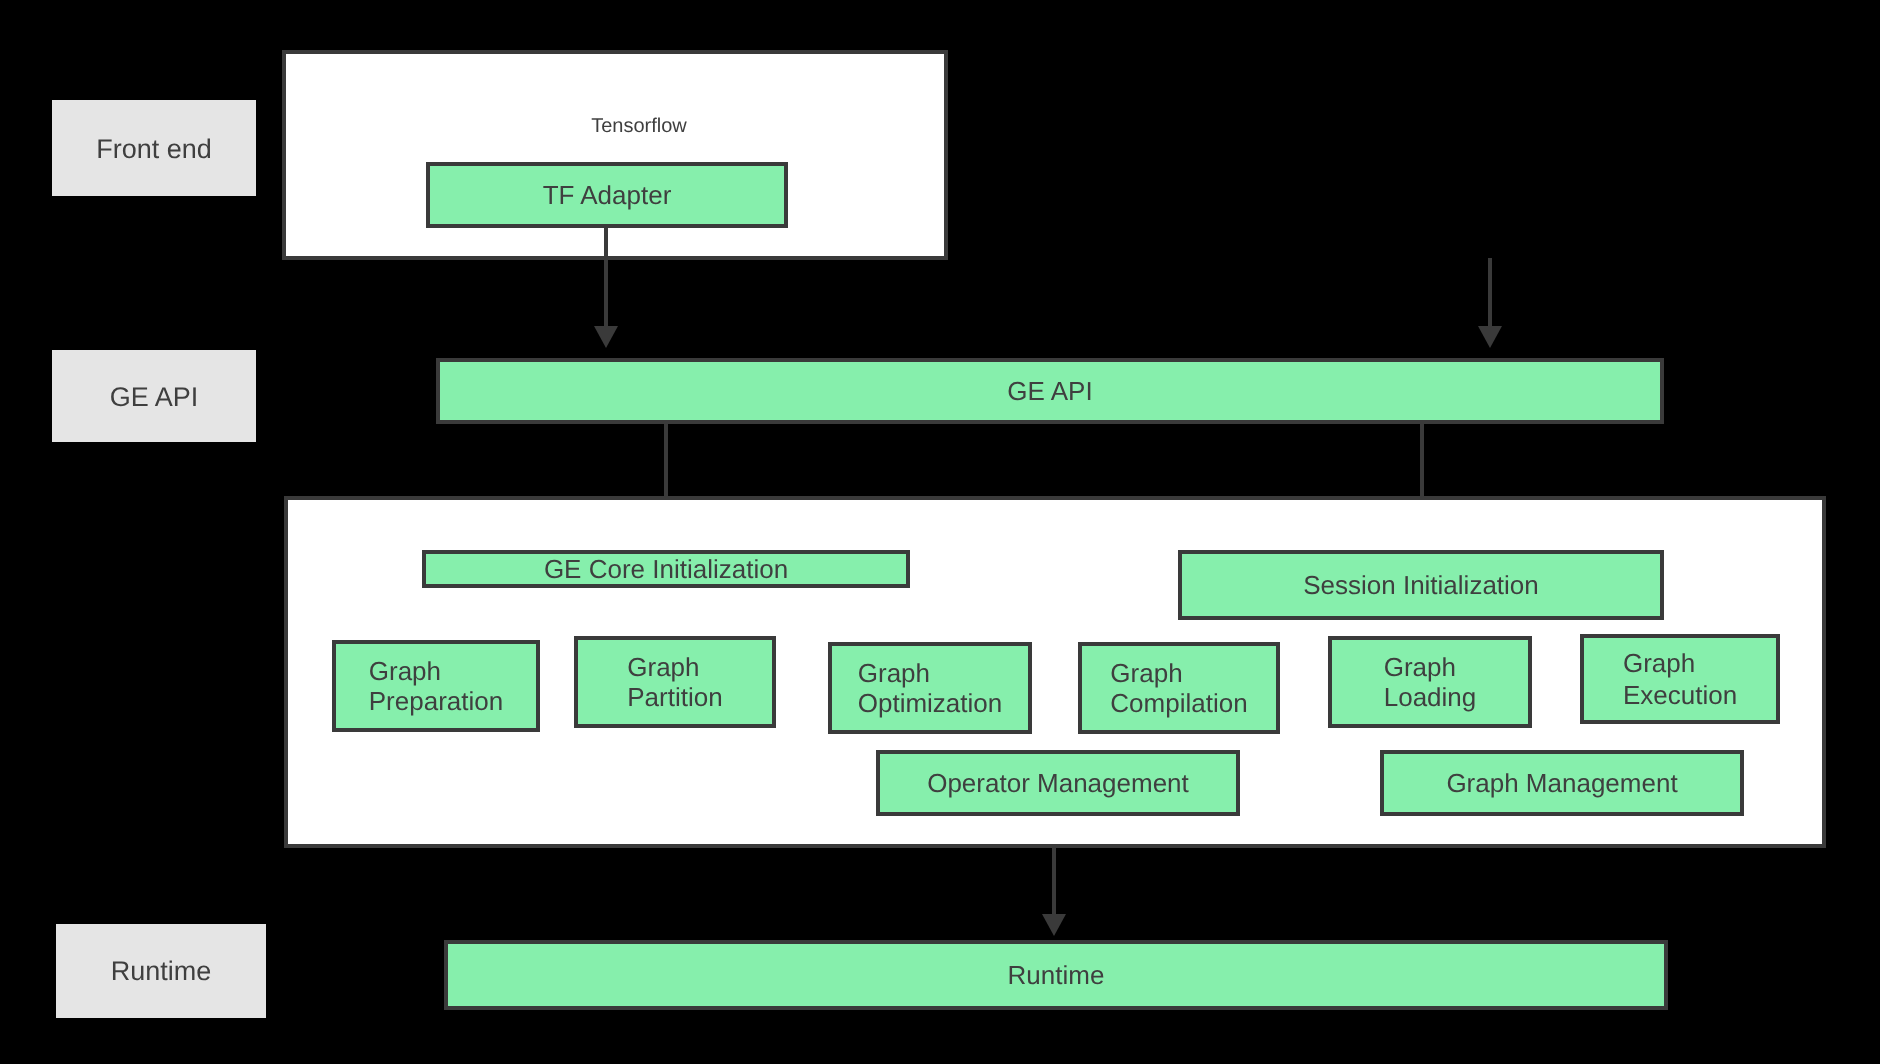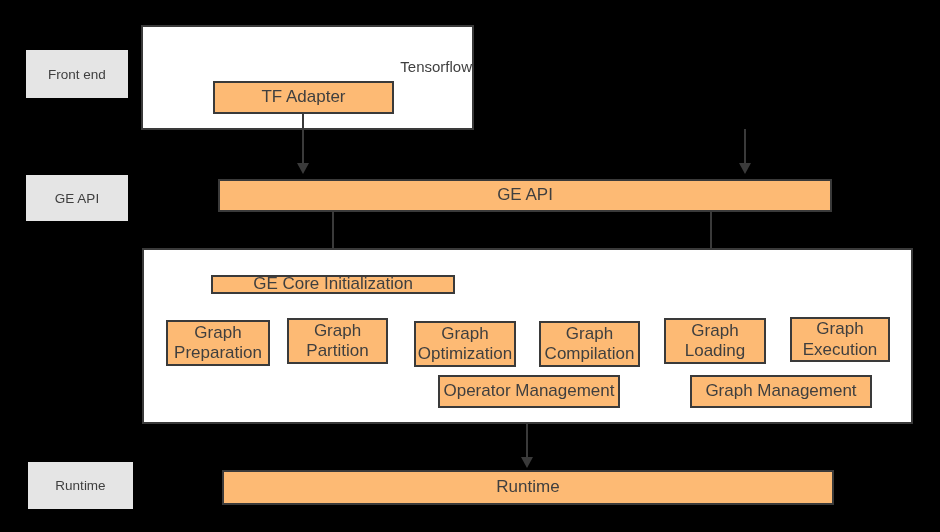--- a/index.html
+++ b/index.html
@@ -11,45 +11,44 @@
     position: relative;
     width: 940px;
     height: 532px;
     background: #000000;
     overflow: hidden;
     font-family: "Liberation Sans", sans-serif;
   }
   
   .box {
     position: absolute;
-    background: #fdba74;
+    background: #86efac;
     border: 2px solid #3a3a3a;
     box-sizing: border-box;
     display: flex;
     align-items: center;
     justify-content: center;
     color: #3f3f3f;
-    font-size: 17px;
+    font-size: 13px;
     line-height: 1.18;
-    text-align: center;
     white-space: pre-line;
   }
   .group {
     position: absolute;
     background: #ffffff;
     border: 2px solid #3a3a3a;
     box-sizing: border-box;
   }
   .group-title {
     position: absolute;
     left: 0;
     right: 0;
-    text-align: right;
+    text-align: center;
     color: #3f3f3f;
-    font-size: 15px;
+    font-size: 10px;
     padding-left: 24px;
   }
   
   .vline {
     position: absolute;
     width: 2px;
     background: #3a3a3a;
   }
   .arrowhead {
     position: absolute;
@@ -104,20 +103,21 @@
 
   <div class="vline" style="left:332px; top:211px; height:47px;"></div>
   <div class="arrowhead" style="left:327px; top:258px;"></div>
 
   <div class="vline" style="left:710px; top:211px; height:47px;"></div>
   <div class="arrowhead" style="left:705px; top:258px;"></div>
 
   <div class="group" style="left:142px; top:248px; width:771px; height:176px;"></div>
 
   <div class="box" style="left:211px; top:275px; width:244px; height:19px;">GE Core Initialization</div>
+  <div class="box" style="left:589px; top:275px; width:243px; height:35px;">Session Initialization</div>
 
   <div class="box" style="left:166px; top:320px; width:104px; height:46px;">Graph
 Preparation</div>
   <div class="box" style="left:287px; top:318px; width:101px; height:46px;">Graph
 Partition</div>
   <div class="box" style="left:414px; top:321px; width:102px; height:46px;">Graph
 Optimization</div>
   <div class="box" style="left:539px; top:321px; width:101px; height:46px;">Graph
 Compilation</div>
   <div class="box" style="left:664px; top:318px; width:102px; height:46px;">Graph

